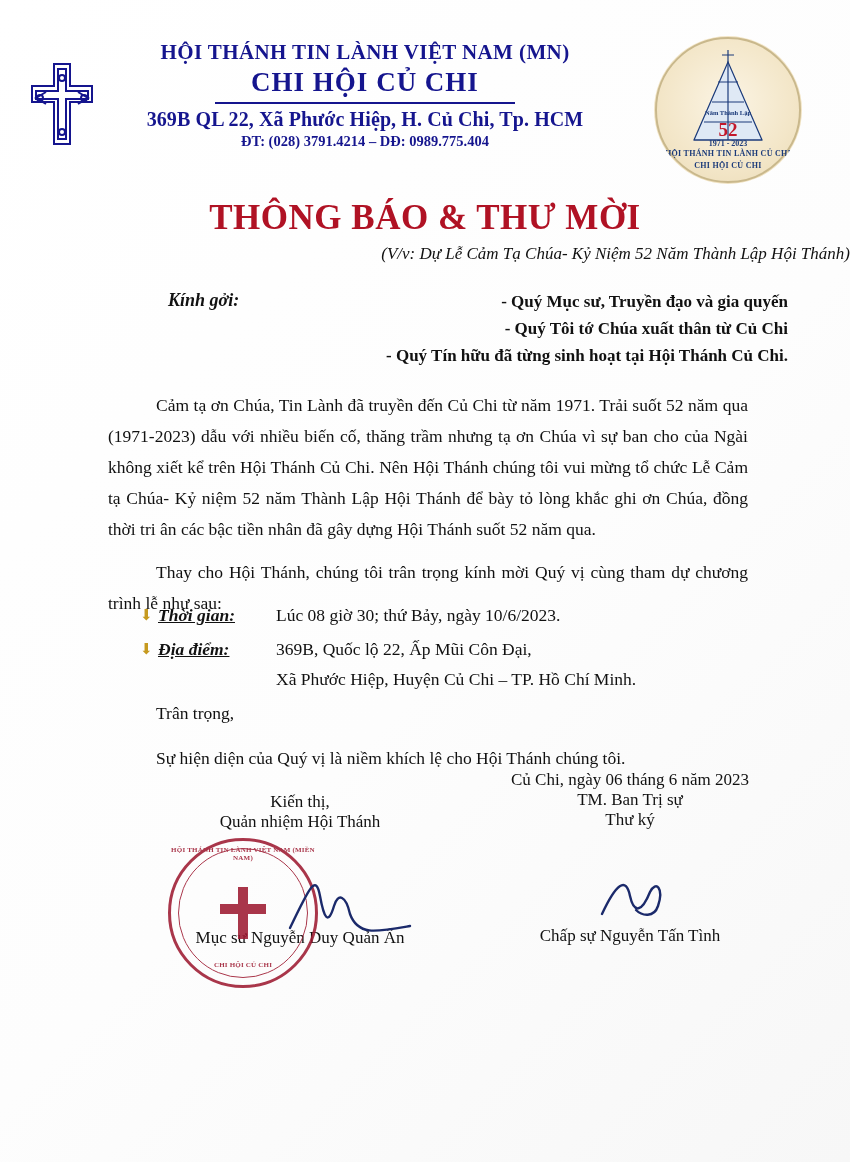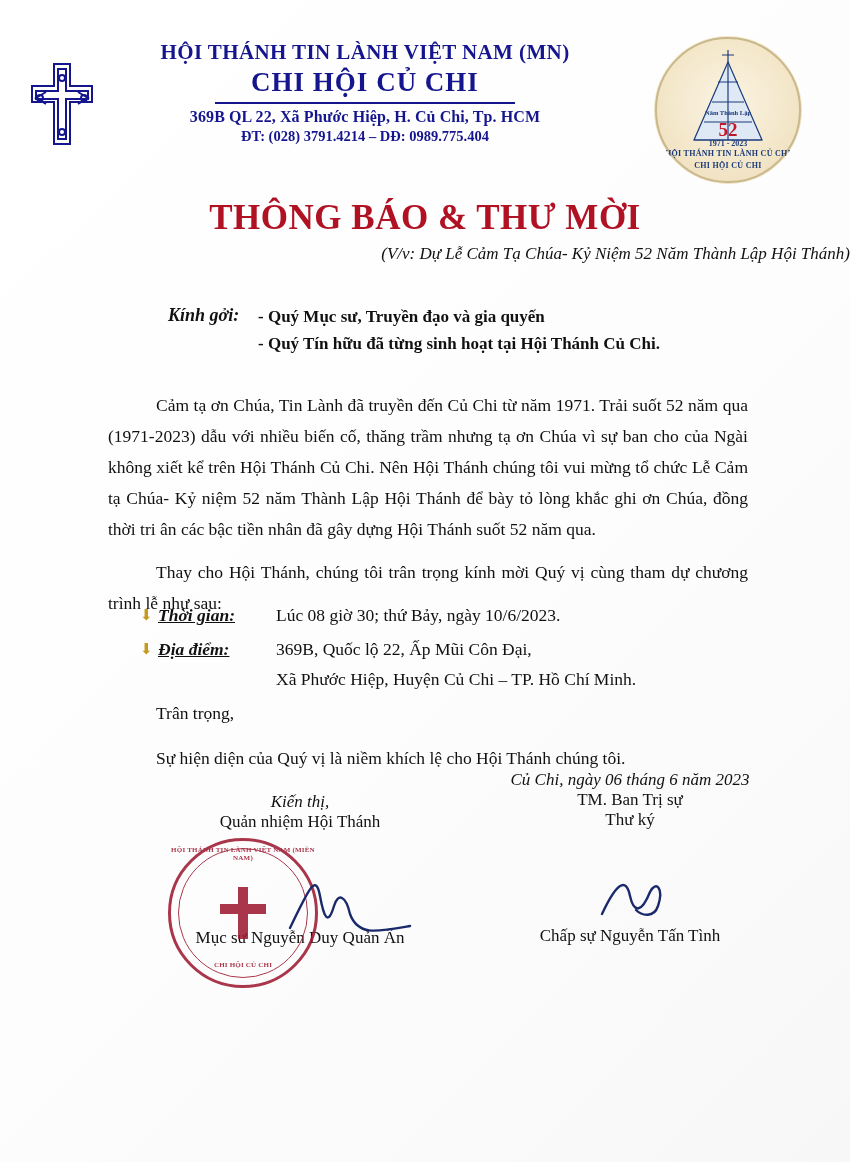--- a/index.html
+++ b/index.html
@@ -63,21 +63,21 @@
     margin-top: 2px;
     color: #15158e;
   }
   .org-rule {
     width: 300px;
     height: 2px;
     background: #15158e;
     margin: 4px auto 4px auto;
   }
   .org-addr {
-    font-size: 16px;
+    font-size: 20px;
     font-weight: bold;
     color: #15158e;
     letter-spacing: .1px;
   }
   .org-phone {
     font-size: 14.5px;
     font-weight: bold;
     color: #15158e;
     margin-top: 2px;
   }
@@ -157,39 +157,39 @@
     font-size: 17px;
     color: #111;
   }
 
   
   .recipients {
     position: absolute;
     top: 288px;
     left: 168px;
     width: 620px;
-    margin-top: 15px;
   }
   .recipients-label {
     position: absolute;
     left: 0;
     top: 2px;
     font-style: italic;
     font-weight: bold;
     font-size: 18px;
     color: #111;
   }
   .recipient-list {
     margin-left: 90px;
   }
   .recipient-item {
     font-size: 17px;
     font-weight: bold;
     line-height: 27px;
     color: #111;
+    text-align: right;
   }
 
   
   .body-text {
     position: absolute;
     top: 390px;
     left: 108px;
     width: 640px;
     font-size: 17.5px;
     line-height: 31px;
@@ -268,21 +268,21 @@
   }
   .sign-right {
     position: absolute;
     left: 470px;
     top: 0;
     width: 320px;
     text-align: center;
     font-size: 17px;
     color: #111;
   }
-  .sign-italic { font-style: italic; }
+  .sign-italic { }
   .sign-gap { height: 96px; }
   .sign-name { font-size: 17px; }
 
   .stamp {
     position: absolute;
     left: 168px;
     top: 68px;
     width: 150px;
     height: 150px;
     border-radius: 50%;
@@ -383,20 +383,21 @@
     </div>
   </div>
 
   <div class="doc-title">THÔNG BÁO &amp; THƯ MỜI</div>
   <div class="doc-subtitle">(V/v: Dự Lễ Cảm Tạ Chúa- Kỷ Niệm 52 Năm Thành Lập Hội Thánh)</div>
 
   <div class="recipients">
     <div class="recipients-label">Kính gởi:</div>
     <div class="recipient-list">
       <div class="recipient-item">- Quý Mục sư, Truyền đạo và gia quyến</div>
+      <div class="recipient-item">- Quý Tôi tớ Chúa xuất thân từ Củ Chi</div>
       <div class="recipient-item">- Quý Tín hữu đã từng sinh hoạt tại Hội Thánh Củ Chi.</div>
     </div>
   </div>
 
   <div class="body-text">
     <p>Cảm tạ ơn Chúa, Tin Lành đã truyền đến Củ Chi từ năm 1971. Trải suốt 52 năm qua (1971-2023) dẫu với nhiều biến cố, thăng trầm nhưng tạ ơn Chúa vì sự ban cho của Ngài không xiết kể trên Hội Thánh Củ Chi. Nên Hội Thánh chúng tôi vui mừng tổ chức Lễ Cảm tạ Chúa- Kỷ niệm 52 năm Thành Lập Hội Thánh để bày tỏ lòng khắc ghi ơn Chúa, đồng thời tri ân các bậc tiền nhân đã gây dựng Hội Thánh suốt 52 năm qua.</p>
     <p>Thay cho Hội Thánh, chúng tôi trân trọng kính mời Quý vị cùng tham dự chương trình lễ như sau:</p>
   </div>
 
   <div class="details">

